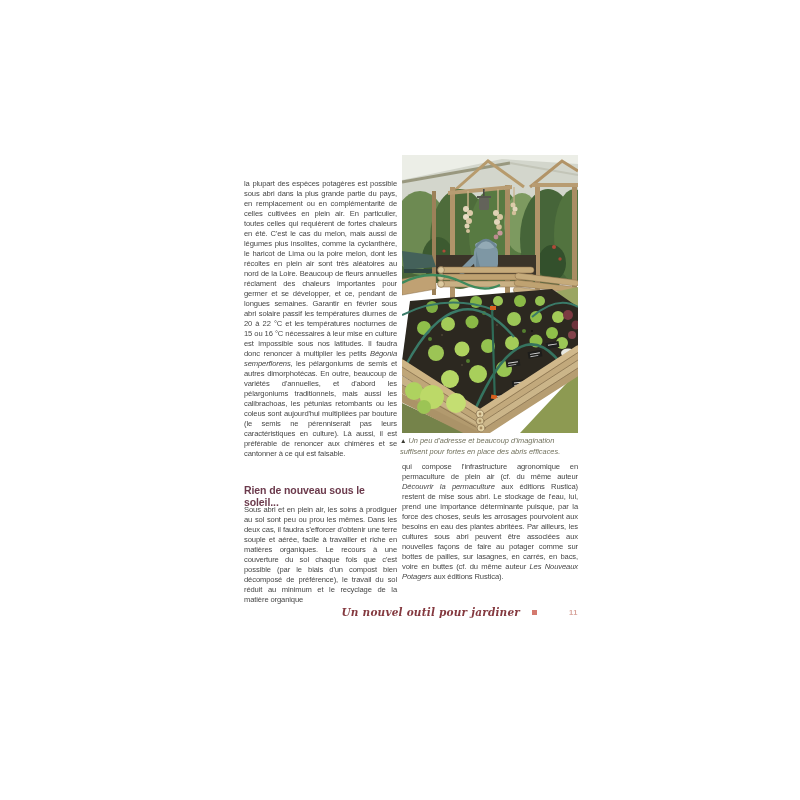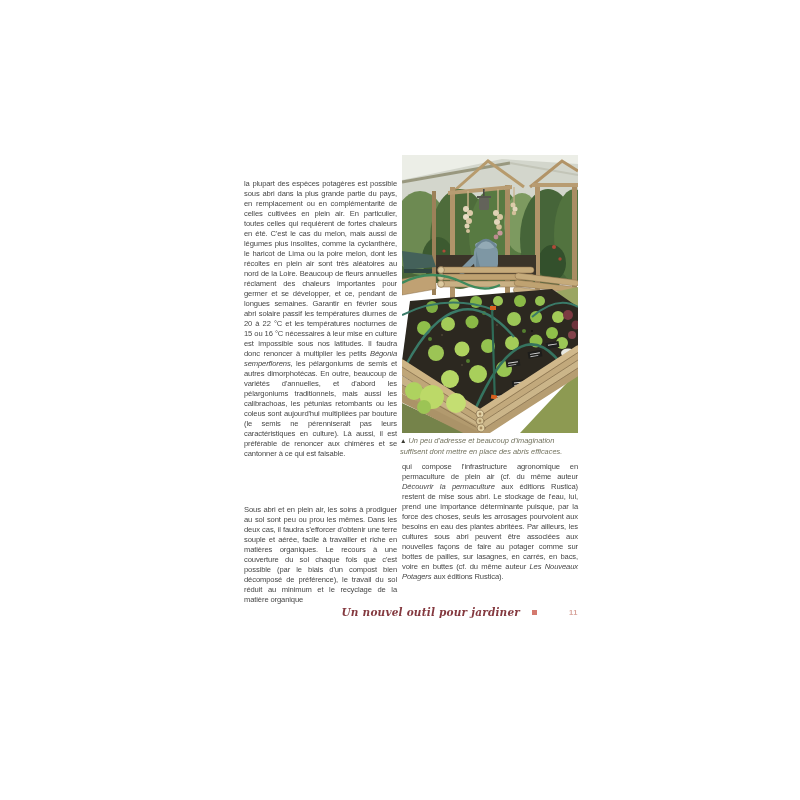--- a/index.html
+++ b/index.html
@@ -49,20 +49,21 @@
     font-size:7.5px;color:#d8a49c;font-weight:bold;letter-spacing:0.5px;margin-left:23px;
   }
 </style>
 </head>
 <body>
 
 <div class="canvas">
 
   <div class="body-text left-col-p1"><span>la plupart des espèces potagères est possible sous abri dans la plus grande partie du pays, en remplacement ou en complémentarité de celles cultivées en plein air. En particulier, toutes celles qui requièrent de fortes chaleurs en été. C'est le cas du melon, mais aussi de légumes plus insolites, comme la cyclanthère, le haricot de Lima ou la poire melon, dont les récoltes en plein air sont très aléatoires au nord de la Loire. Beaucoup de fleurs annuelles réclament des chaleurs importantes pour germer et se développer, et ce, pendant de longues semaines. Garantir en février sous abri solaire passif les températures diurnes de 20 à 22 °C et les températures nocturnes de 15 ou 16 °C nécessaires à leur mise en culture est impossible sous nos latitudes. Il faudra donc renoncer à multiplier les petits </span><span class="em">Bégonia semperflorens</span><span>, les pélargoniums de semis et autres dimorphotécas. En outre, beaucoup de variétés d'annuelles, et d'abord les pélargoniums traditionnels, mais aussi les calibrachoas, les pétunias retombants ou les coleus sont aujourd'hui multipliées par bouture (le semis ne pérenniserait pas leurs caractéristiques en culture). Là aussi, il est préférable de renoncer aux chimères et se cantonner à ce qui est faisable.</span></div>
 
+  <div class="section-heading">Rien de nouveau sous le soleil...</div>
 
   <div class="body-text left-col-p2">Sous abri et en plein air, les soins à prodiguer au sol sont peu ou prou les mêmes. Dans les deux cas, il faudra s'efforcer d'obtenir une terre souple et aérée, facile à travailler et riche en matières organiques. Le recours à une couverture du sol chaque fois que c'est possible (par le biais d'un compost bien décomposé de préférence), le travail du sol réduit au minimum et le recyclage de la matière organique</div>
 
   <div class="photo-frame">
     <svg viewBox="0 0 176 278" width="176" height="278">
 
       <g>
         <rect x="0" y="0" width="176" height="72" fill="#d3d6cc"></rect>
         <polygon points="0,0 176,0 176,9 100,4 0,25" fill="#eceee7"></polygon>
         <line x1="0" y1="27" x2="108" y2="8" stroke="#99987f" stroke-width="3"></line>
@@ -268,21 +269,21 @@
       <g>
         <circle cx="12" cy="236" r="9" fill="#aed25f"></circle>
         <circle cx="30" cy="242" r="12" fill="#bcd968"></circle>
         <circle cx="54" cy="248" r="10" fill="#c4de72"></circle>
         <circle cx="22" cy="252" r="7" fill="#9cc455"></circle>
       </g>
     </svg>
   </div>
 
   <div class="caption">
-    <span class="tri">▲</span><span>Un peu d'adresse et beaucoup d'imagination suffisent dont mettre en place des abris efficaces.</span>
+    <span class="tri">▲</span><span>Un peu d'adresse et beaucoup d'imagination suffisent pour fortes en place des abris efficaces.</span>
   </div>
 
   <div class="body-text right-col"><span>qui compose l'infrastructure agronomique en permaculture de plein air (cf. du même auteur </span><span class="em">Découvrir la permaculture</span><span> aux éditions Rustica) restent de mise sous abri. Le stockage de l'eau, lui, prend une importance déterminante puisque, par la force des choses, seuls les arrosages pourvoient aux besoins en eau des plantes abritées. Par ailleurs, les cultures sous abri peuvent être associées aux nouvelles façons de faire au potager comme sur bottes de pailles, sur lasagnes, en carrés, en bacs, voire en buttes (cf. du même auteur </span><span class="em">Les Nouveaux Potagers</span><span> aux éditions Rustica).</span></div>
 
   <div class="footer">
     <span class="running-title">Un nouvel outil pour jardiner</span>
     <span class="footer-bullet"></span>
     <span class="page-number">11</span>
   </div>
 

